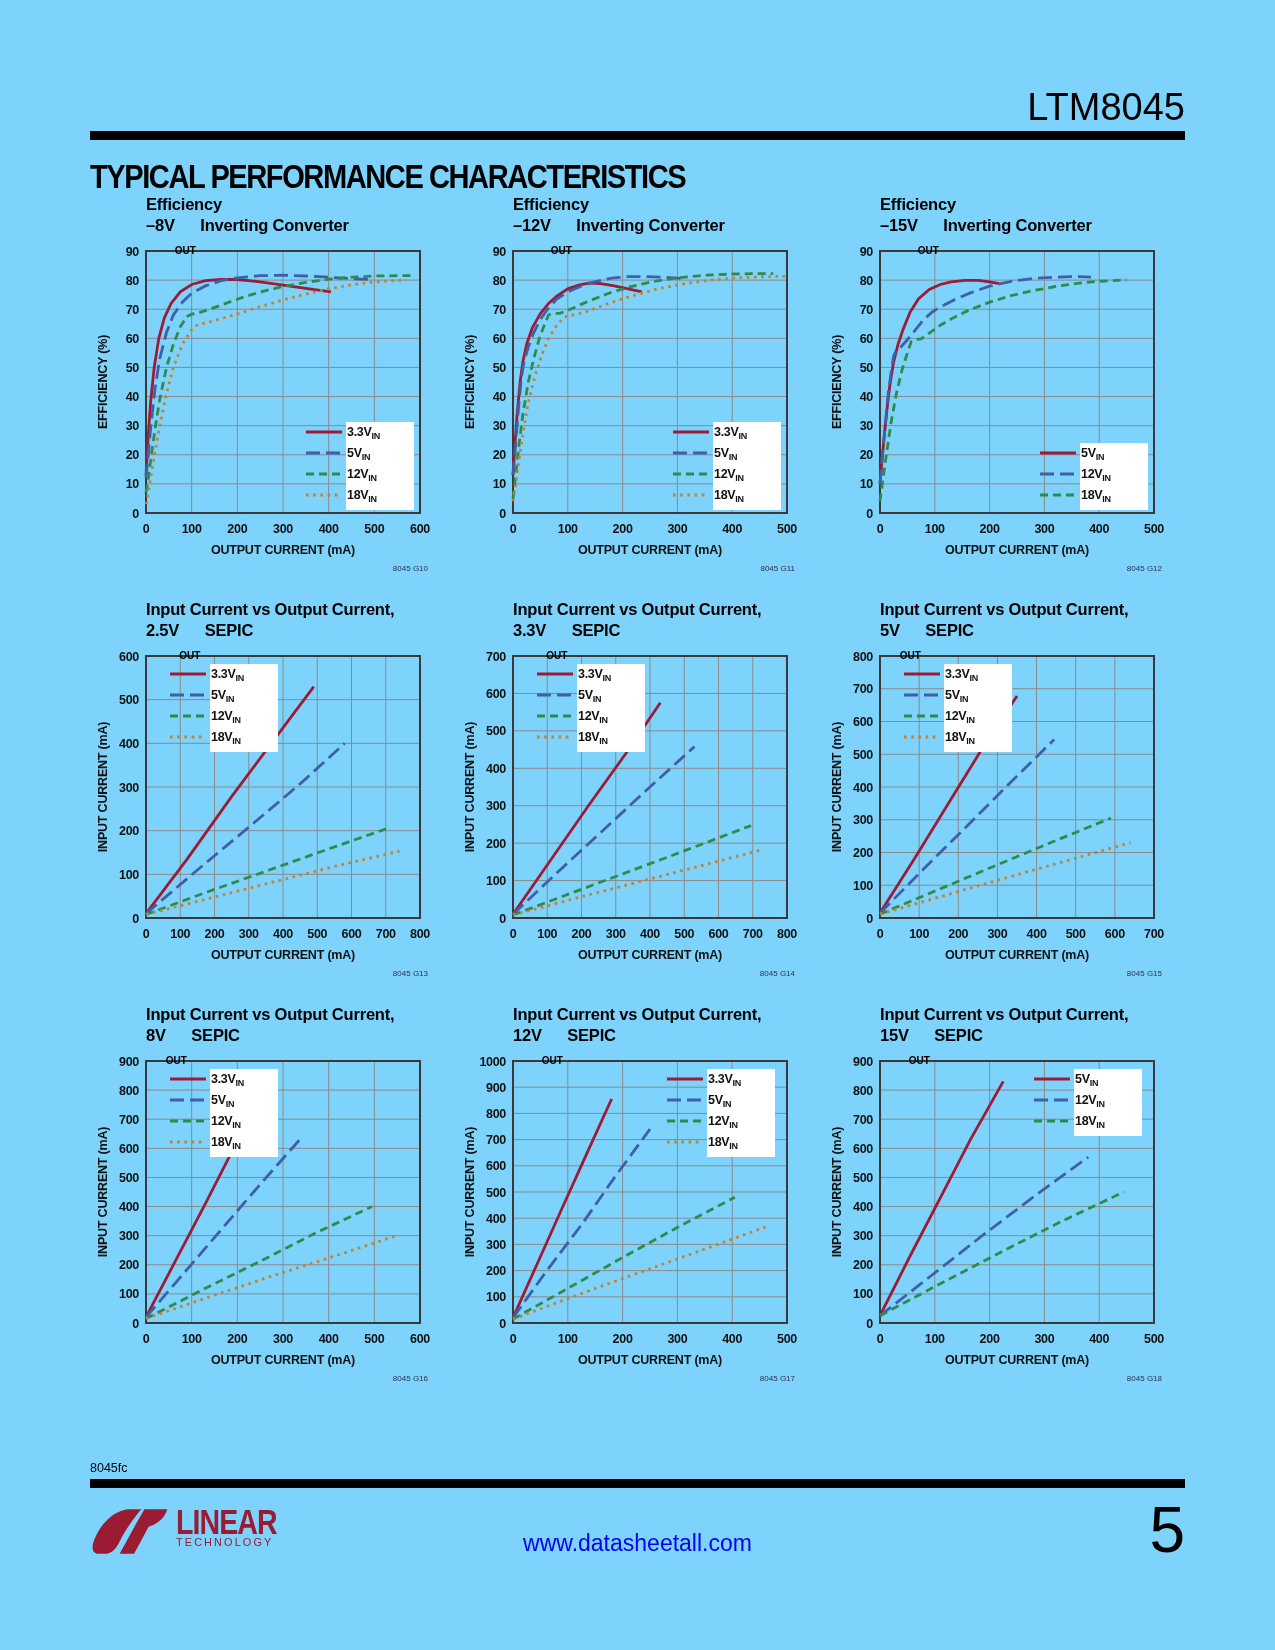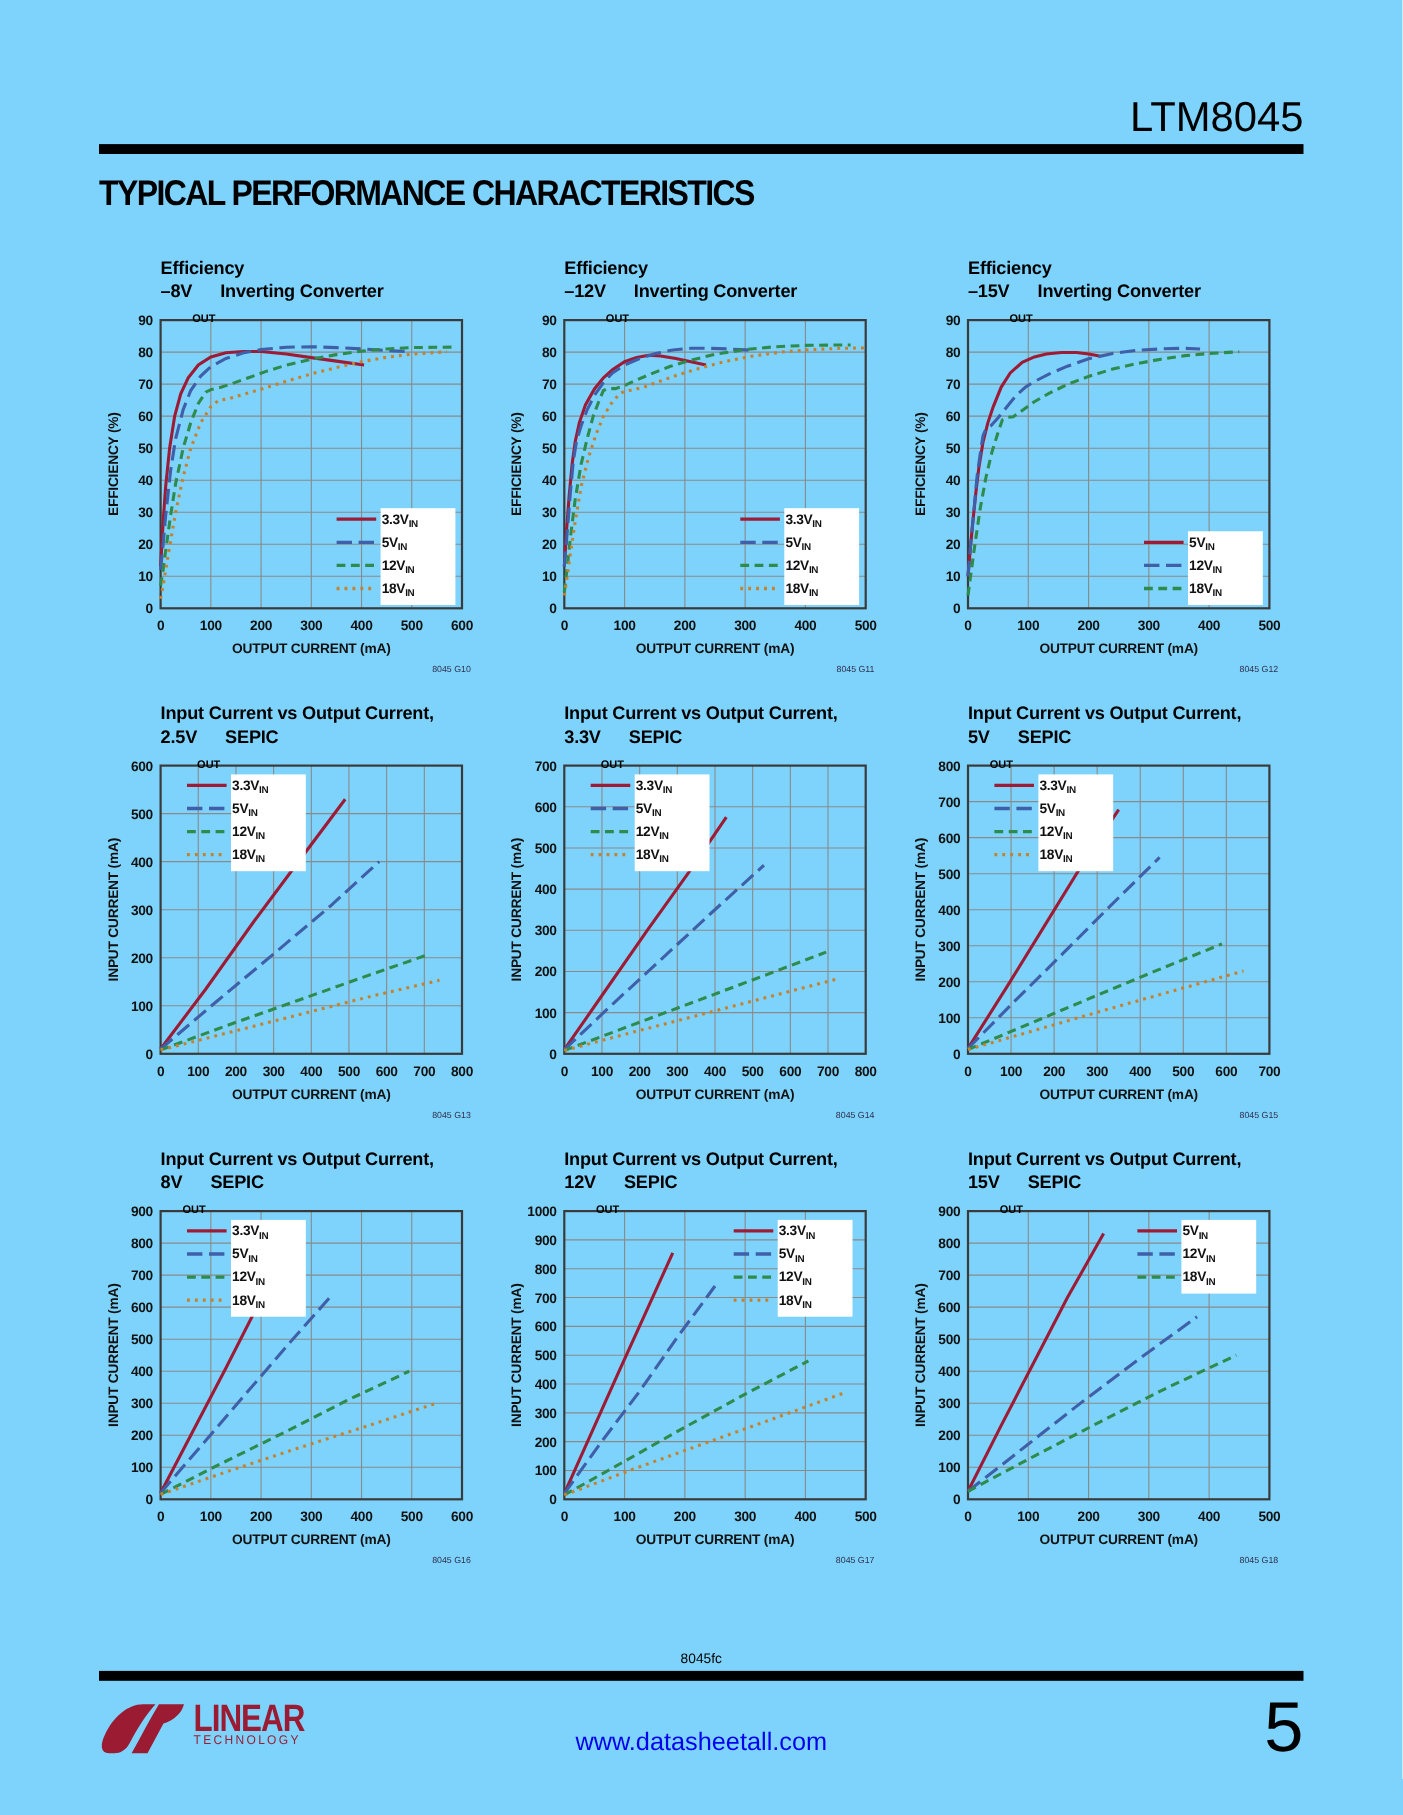--- a/index.html
+++ b/index.html
@@ -5,38 +5,38 @@
   html,body{margin:0;padding:0;background:#fff;}
   .page{width:1275px;height:1650px;background:#7dd3fc;box-sizing:border-box;
         padding:88px 90px 0 90px;font-family:"Liberation Sans",sans-serif;color:#000;
         position:relative;overflow:hidden;margin:0 auto;}
   
   .doc-title{text-align:right;font-size:38px;font-weight:400;letter-spacing:0px;line-height:1;}
   .top-rule{height:9px;background:#000;margin-top:5px;}
   .section-title{font-size:30px;font-weight:700;letter-spacing:-1.5px;margin:20px 0 0 0;
         transform:scale(0.97,1.08);transform-origin:left center;white-space:nowrap;}
   
-  .charts-grid{margin-top:40px;display:grid;grid-template-columns:repeat(3,1fr);
+  .charts-grid{display:grid;grid-template-columns:repeat(3,1fr);
         column-gap:6px;row-gap:22px;}
   figure.chart{margin:0;}
   figcaption{margin-left:56px;height:44px;font-size:16.5px;font-weight:700;line-height:1.3;
         letter-spacing:-0.2px;white-space:nowrap;}
   figcaption sub{font-size:10px;position:relative;top:18px;letter-spacing:0;}
   svg.plot{display:block;width:340px;height:336px;margin-top:3px;overflow:visible;}
   svg text{font-family:"Liberation Sans",sans-serif;}
   .grid{stroke:#8a8a8a;stroke-width:1;}
   .frame{fill:none;stroke:#3a3a3a;stroke-width:2;}
   .curve{fill:none;stroke-width:2.8;}
   .tick{font-size:12.5px;font-weight:700;fill:#111;letter-spacing:-0.3px;}
   .axis-title{font-size:12.5px;font-weight:700;fill:#111;letter-spacing:-0.2px;}
   .legend-label{font-size:12.5px;font-weight:700;fill:#111;letter-spacing:-0.3px;}
   .legend-label .sub{font-size:9px;}
   .graph-id{font-size:8px;fill:#30304d;}
   
-  .rev{ text-align:center;font-size:12.5px;margin-top:74px;}
+  .rev{ text-align:left;font-size:12.5px;margin-top:74px;}
   .bottom-rule{height:9px;background:#000;margin-top:4px;}
   .footer-row{display:flex;align-items:flex-start;margin-top:14px;position:relative;}
   .logo{display:flex;align-items:flex-start;}
   .lt-mark{width:82px;height:58px;}
   .logo-text{margin-left:4px;margin-top:4px;}
   .logo-linear{font-size:31px;font-weight:700;letter-spacing:-1px;color:#9b1b33;
         transform:scale(0.92,1.12);transform-origin:left top;line-height:0.95;}
   .logo-tech{font-size:11.5px;color:#9b1b33;letter-spacing:2.2px;margin-top:1px;
         transform:scale(0.95,1);transform-origin:left top;}
   .url{position:absolute;left:50%;transform:translateX(-50%);top:28px;

